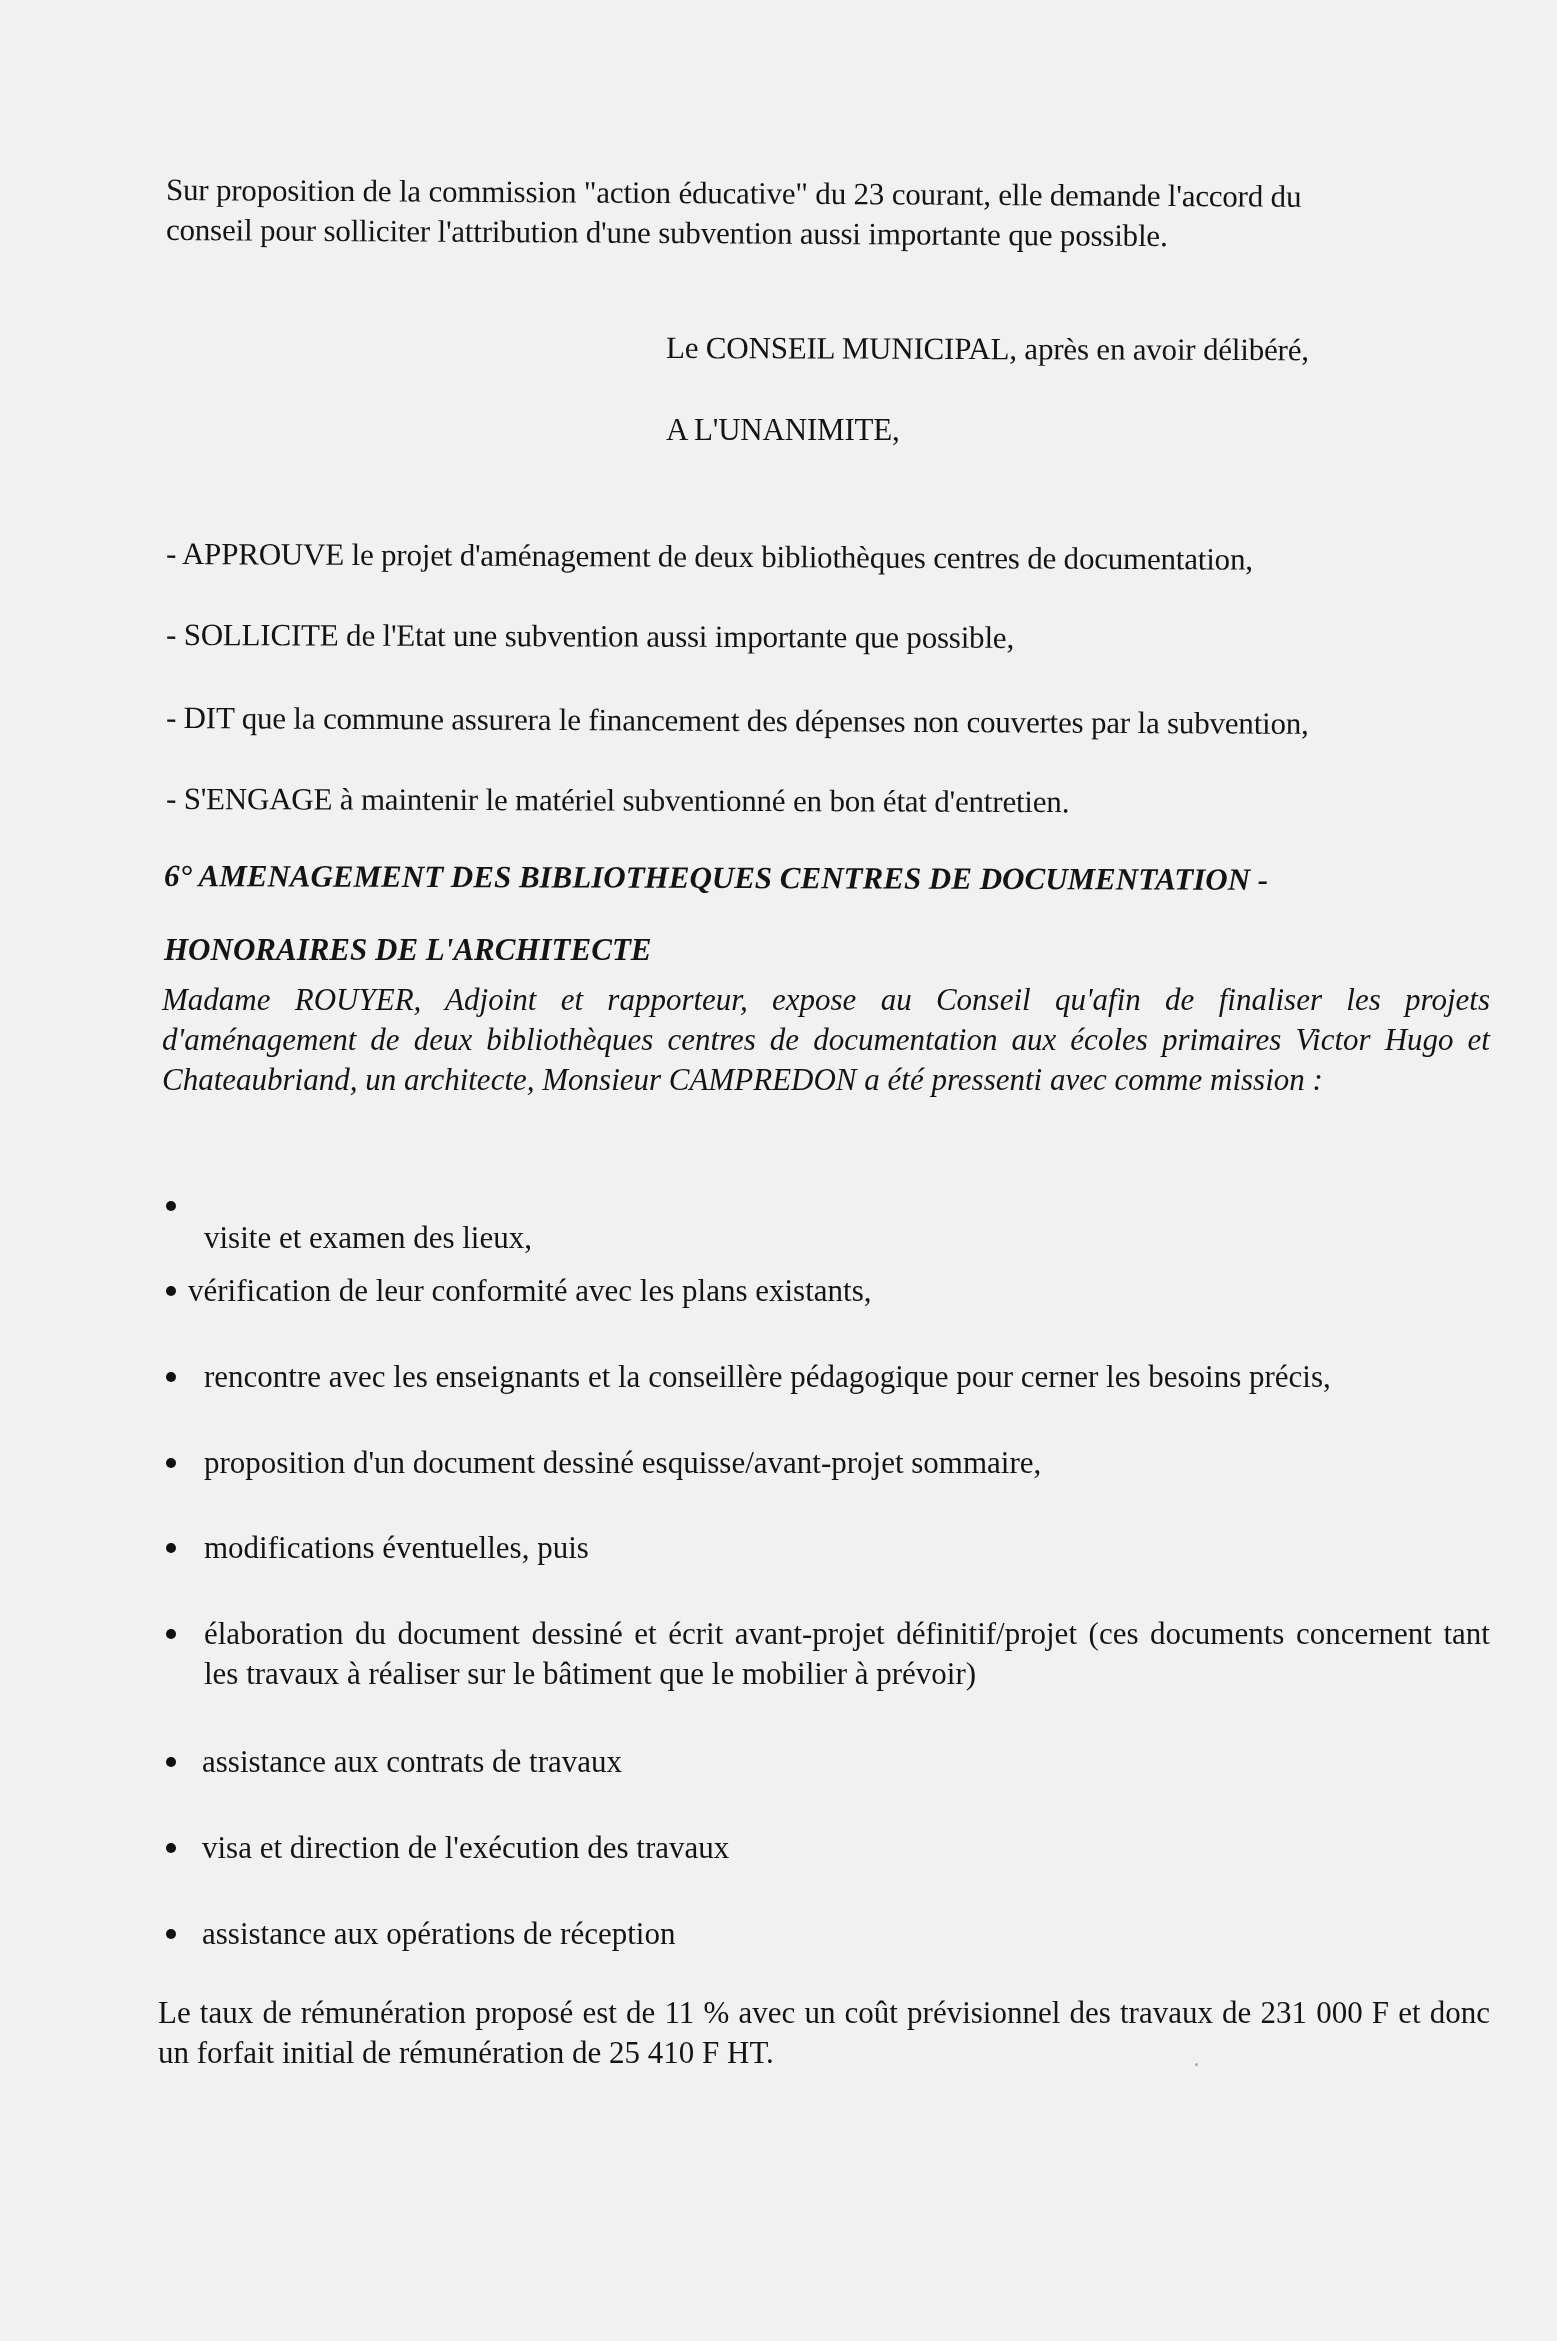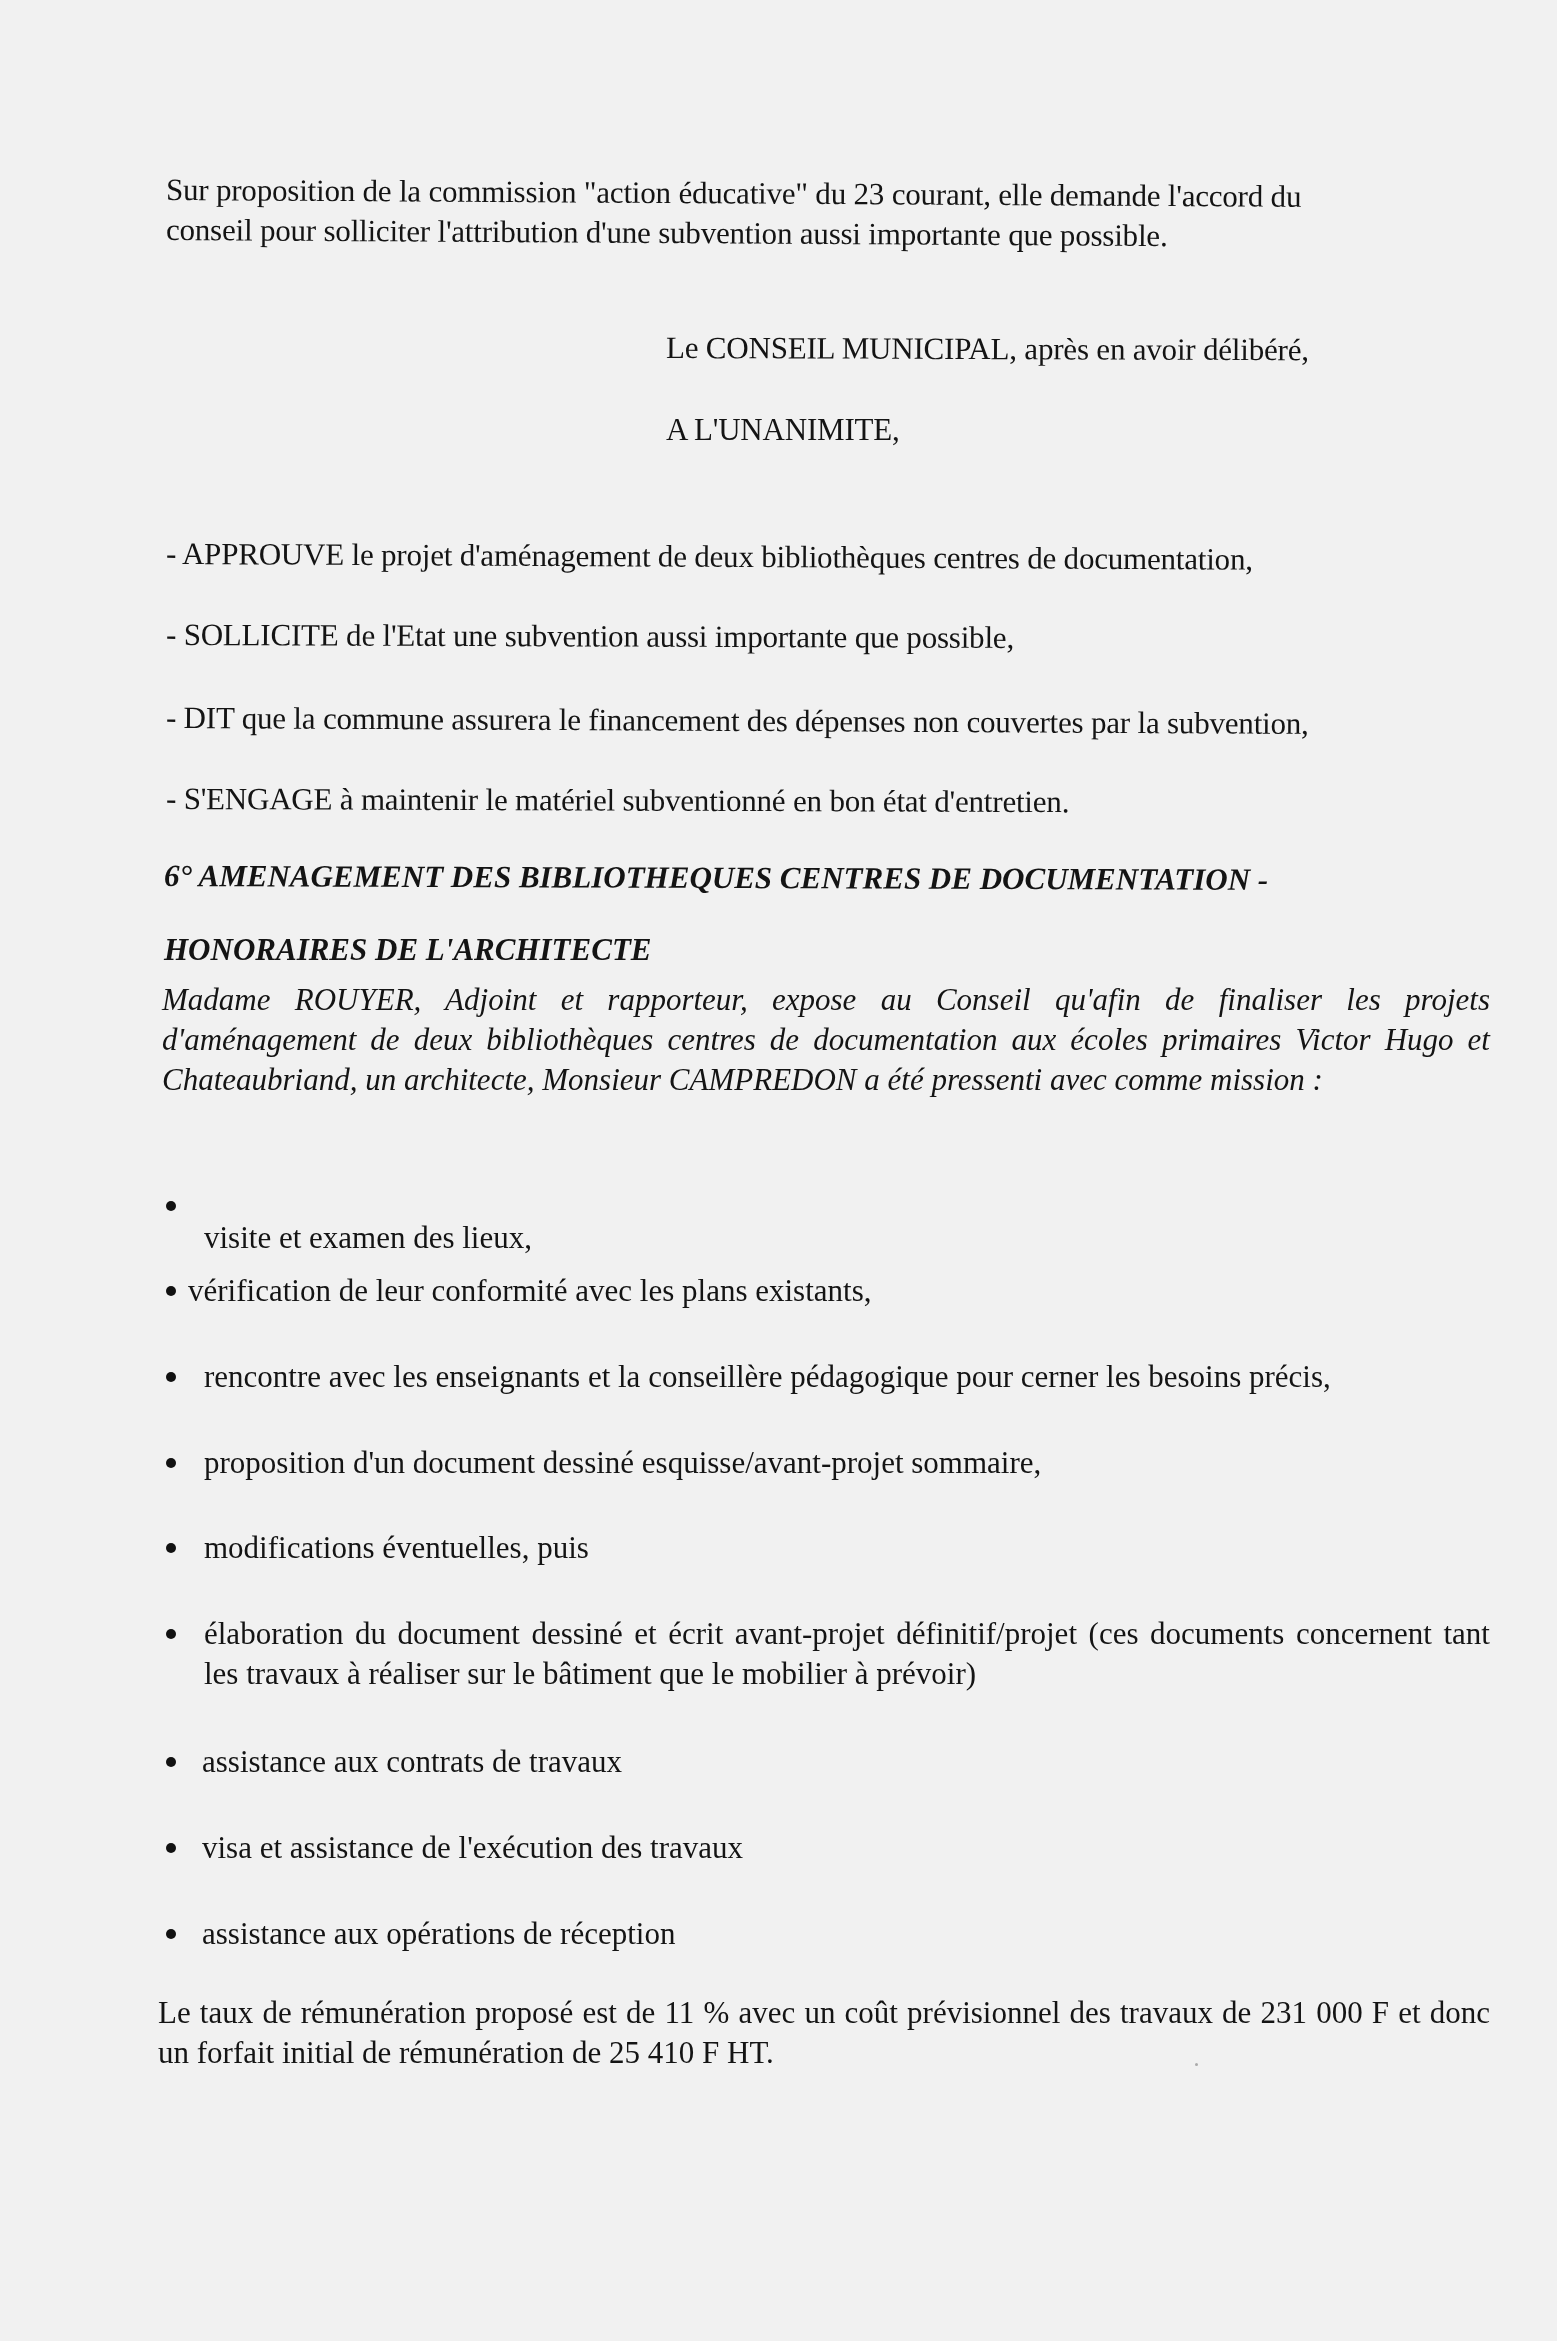--- a/index.html
+++ b/index.html
@@ -116,21 +116,21 @@
     <div>
       <span class="bullet" style="left:166px; top:1629px;"></span>
       <span class="bullet-text wrap" style="left:204px; top:1614px; width:1286px;">élaboration du document dessiné et écrit avant-projet définitif/projet (ces documents concernent tant les travaux à réaliser sur le bâtiment que le mobilier à prévoir)</span>
     </div>
     <div>
       <span class="bullet" style="left:166px; top:1757px;"></span>
       <span class="bullet-text" style="left:202px; top:1742px;">assistance aux contrats de travaux</span>
     </div>
     <div>
       <span class="bullet" style="left:166px; top:1843px;"></span>
-      <span class="bullet-text" style="left:202px; top:1828px;">visa et assistance de l'exécution des travaux</span>
+      <span class="bullet-text" style="left:202px; top:1828px;">visa et direction de l'exécution des travaux</span>
     </div>
     <div>
       <span class="bullet" style="left:166px; top:1929px;"></span>
       <span class="bullet-text" style="left:202px; top:1914px;text-align:right;">assistance aux opérations de réception</span>
     </div>
   </div>
 
   <div class="justified" style="left:158px; top:1993px; width:1332px;">Le taux de rémunération proposé est de 11 % avec un coût prévisionnel des travaux de 231 000 F et donc un forfait initial de rémunération de 25 410 F HT.</div>
 
   <span class="speck" style="left:1195px; top:2063px;"></span>

